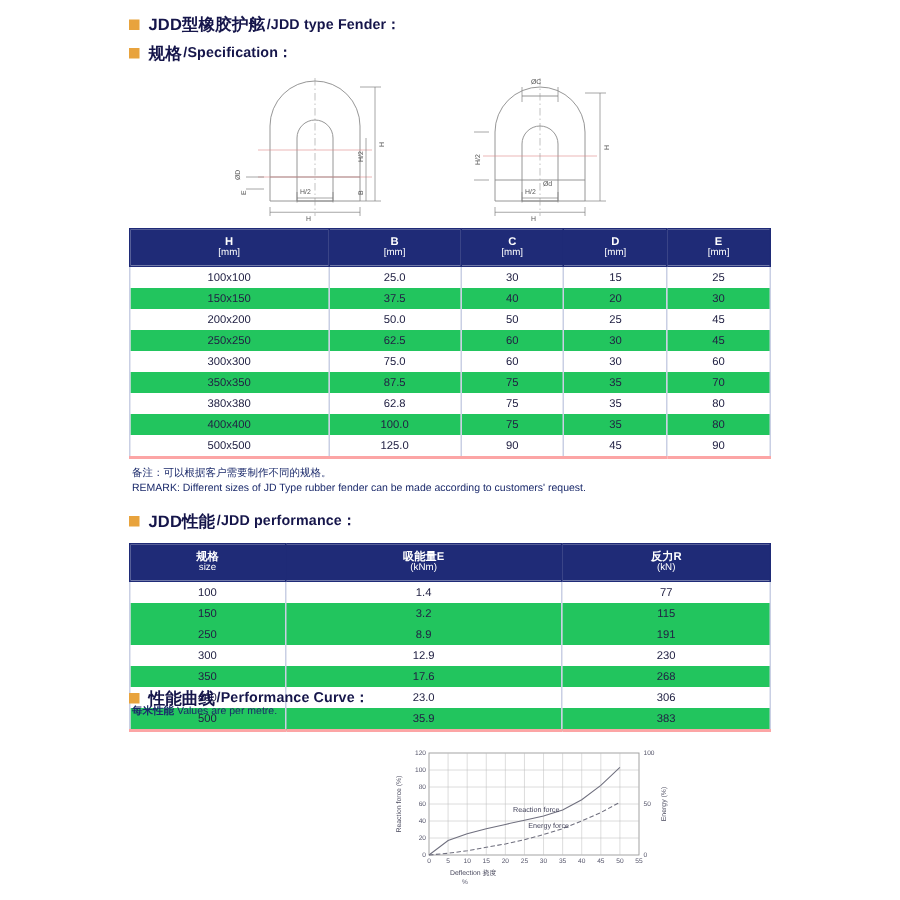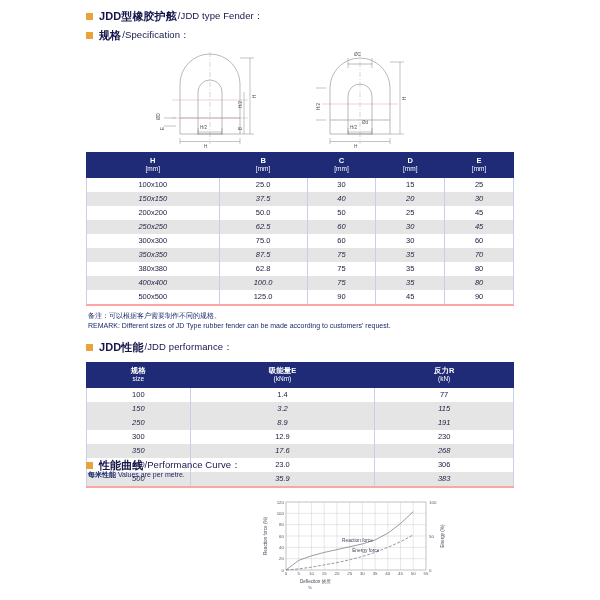--- a/index.html
+++ b/index.html
@@ -17,21 +17,21 @@
   .heading{
     display:flex;align-items:center;
     font-size:10.5px;color:#15154a;font-weight:600;
     letter-spacing:.1px;
   }
   .heading .bullet{
     width:7px;height:7px;background:#E8A33D;
     margin-right:6px;flex:0 0 auto;display:block;
   }
   .heading .cn{font-size:11px;font-weight:700;}
-  .heading .en{font-size:9.5px;font-weight:400;margin-left:1px;}
+  .heading .en{font-size:9.5px;font-weight:700;margin-left:1px;}
 
   #h-title{position:absolute;left:86px;top:9px;}
   #h-spec{position:absolute;left:86px;top:28px;}
   #h-perf{position:absolute;left:86px;top:340px;}
   #h-curve{position:absolute;left:86px;top:458px;}
 
   
   .drawing{position:absolute;left:150px;top:48px;width:300px;height:100px;}
   .drawing svg{display:block;}
 
@@ -46,21 +46,21 @@
     border:1px solid #1F2B77;
     text-align:center;
   }
   .spec-table td,.perf-table td{
     font-size:7.5px;text-align:center;
     padding:2.5px 0;color:#222244;
     border:1px solid #c9cfe4;
     border-top:none;border-bottom:none;
     background:#ffffff;
   }
-  .spec-table tr.alt td,.perf-table tr.alt td{background:#e5e5e5;font-style:italic;}
+  .spec-table tr.alt td,.perf-table tr.alt td{background:#22c55e;}
   .spec-table tr:last-child td,.perf-table tr:last-child td{border-bottom:2px solid #fca5a5;}
   th .unit{display:block;font-size:6.5px;font-weight:400;}
 
   
   .note{position:absolute;font-size:7px;color:#1b2a6b;line-height:1.5;}
   #note-cn{left:88px;top:311px;}
   #note-en{left:88px;top:321px;}
   #note-perm{left:88px;top:470px;font-size:7px;}
   #note-perm .cn{font-weight:700;}
 

